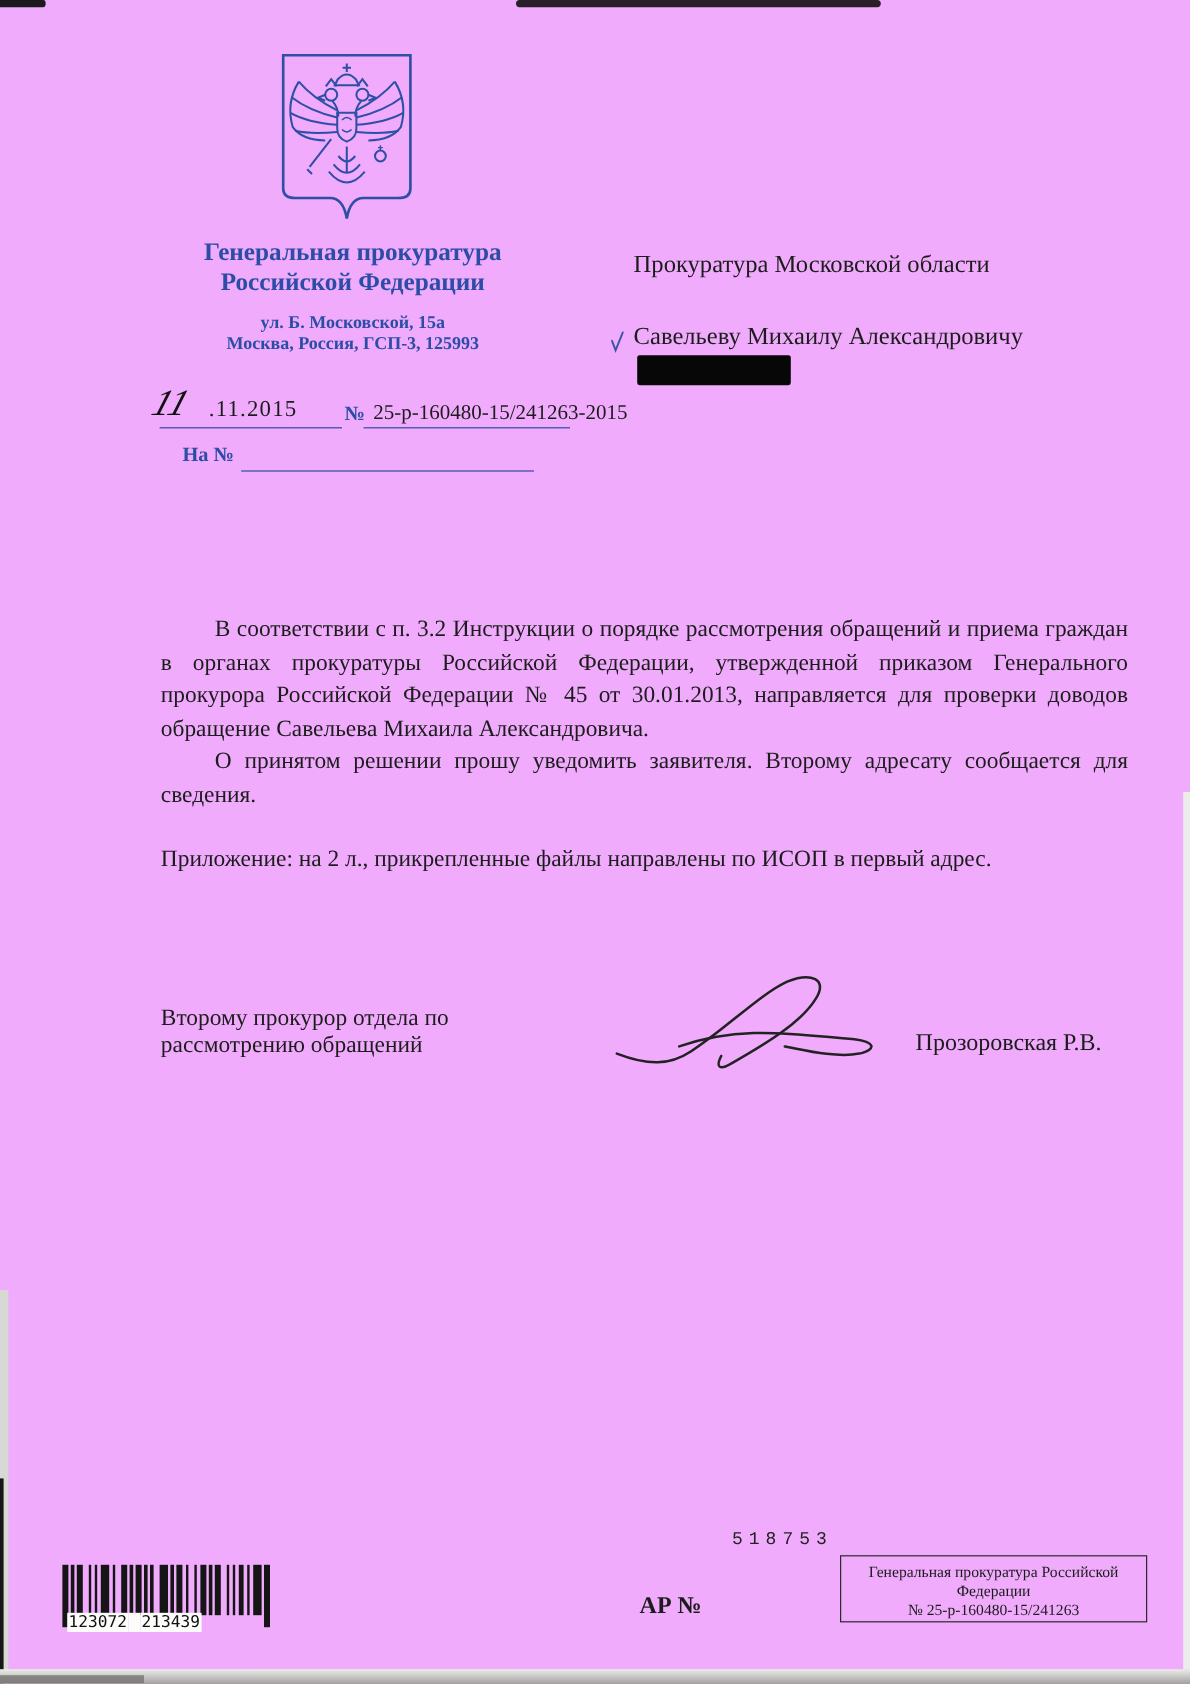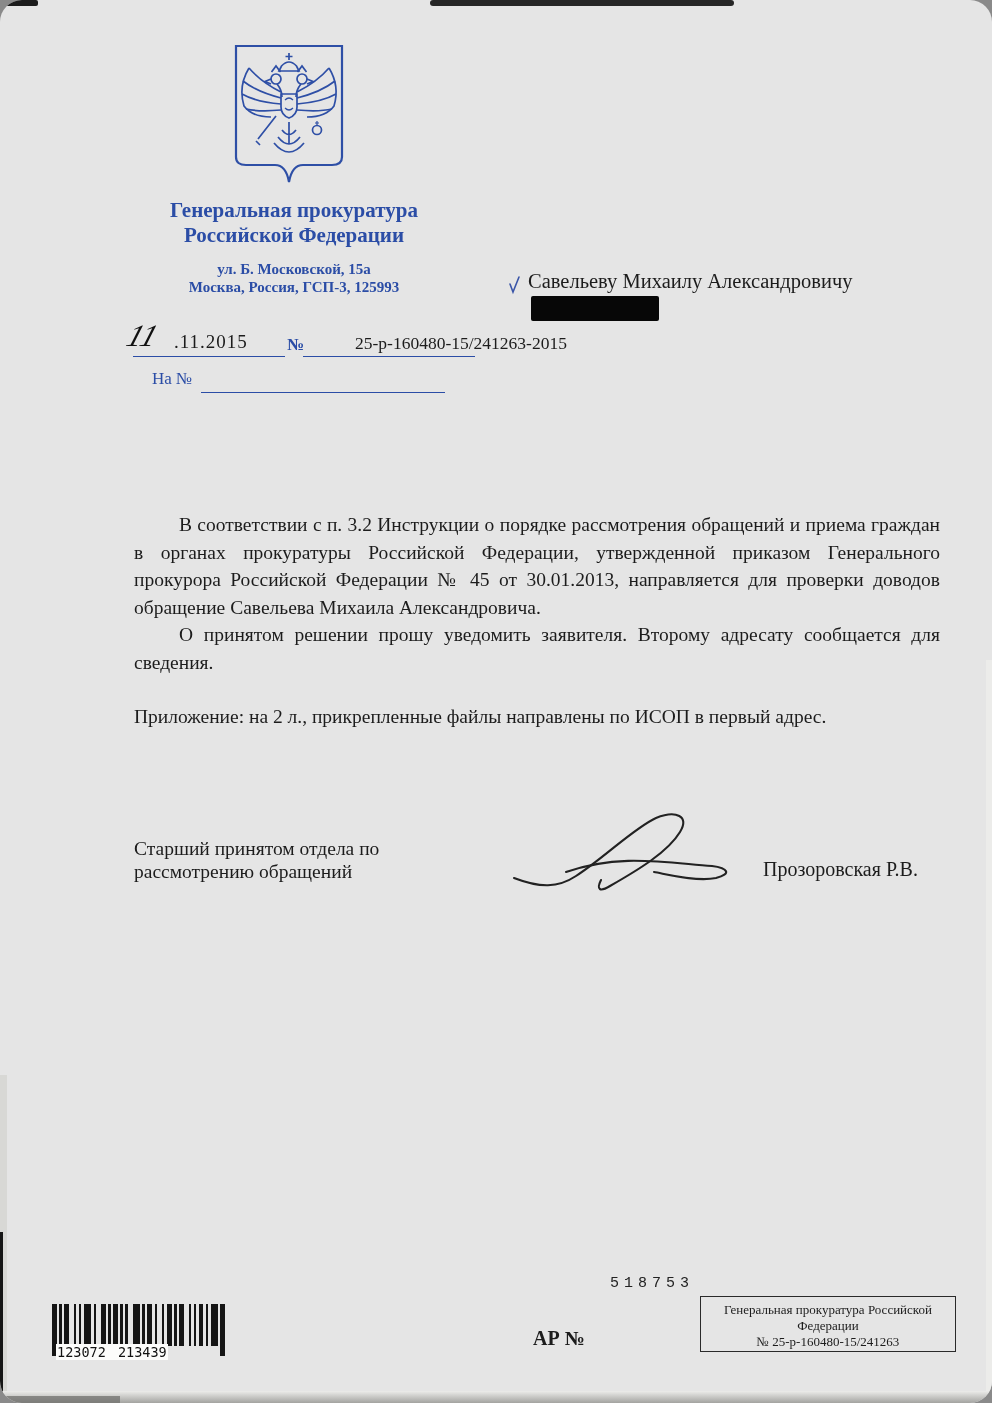--- a/index.html
+++ b/index.html
@@ -1,19 +1,19 @@
 <!DOCTYPE html>
 <html><head>
 <meta charset="utf-8">
 <style>
   html,body{margin:0;padding:0;background:#8a8a8a;}
   #page{
     position:relative;width:992px;height:1403px;margin:0 auto;
-    background:#e5e5e5;overflow:hidden;
-    font-family:"Liberation Serif","DejaVu Serif",serif;color:#1c1c1c;border-radius:22px;
+    background:#f0abfc;overflow:hidden;
+    font-family:"Liberation Serif","DejaVu Serif",serif;color:#1c1c1c;
   }
   .abs{position:absolute;}
   .blue{color:#2b4da6;}
 
   
   #emblem{left:228px;top:42px;width:122px;height:146px;}
   #org-name{left:118px;top:198px;width:352px;text-align:center;
     font-weight:bold;font-size:21px;line-height:25px;}
   #org-address{left:118px;top:260px;width:352px;text-align:center;
     font-weight:bold;font-size:15px;line-height:18px;}
@@ -24,22 +24,22 @@
   #pen-check{left:506px;top:274px;width:16px;height:22px;}
   #redaction{left:531px;top:296px;width:128px;height:25px;background:#070707;border-radius:2px;}
 
   
   #date-hand{left:128px;top:318px;font-size:31px;font-style:italic;
     transform:skewX(-18deg);color:#111;}
   #date-printed{left:174px;top:331px;font-size:19px;letter-spacing:1px;}
   #ref-underline-1{left:133px;top:356px;width:152px;border-bottom:1.6px solid #2b4da6;}
   #num-sign{left:287px;top:335px;font-size:17px;font-weight:bold;}
   #ref-underline-2{left:303px;top:356px;width:172px;border-bottom:1.6px solid #2b4da6;}
-  #out-number{left:311px;top:333px;font-size:17.5px;margin-left:44px;}
-  #na-no{left:152px;top:369px;font-size:17px;font-weight:normal;}
+  #out-number{left:311px;top:333px;font-size:17.5px;}
+  #na-no{left:152px;top:369px;font-size:17px;font-weight:bold;}
   #ref-underline-3{left:201px;top:392px;width:244px;border-bottom:1.6px solid #2b4da6;}
 
   
   #body-text{left:134px;top:511px;width:806px;font-size:19.5px;line-height:27.5px;
     text-align:justify;}
   #body-text p{margin:0;text-indent:45px;}
   #body-text p.no-indent{text-indent:0;}
   #body-text p.gap{margin-top:27px;}
 
   
@@ -112,20 +112,21 @@
 
   <div id="org-name" class="abs blue">
     <div>Генеральная прокуратура</div>
     <div>Российской Федерации</div>
   </div>
   <div id="org-address" class="abs blue">
     <div>ул. Б. Московской, 15а</div>
     <div>Москва, Россия, ГСП-3, 125993</div>
   </div>
 
+  <div id="recipient-org" class="abs">Прокуратура Московской области</div>
   <svg id="pen-check" class="abs" viewBox="0 0 16 22" fill="none" stroke="#3a55a8" stroke-width="1.6" stroke-linecap="round">
     <path d="M4,10 l3,8 l6,-15"></path>
   </svg>
   <div id="recipient-name" class="abs">Савельеву Михаилу Александровичу</div>
   <div id="redaction" class="abs"></div>
 
   <div id="date-hand" class="abs">11</div>
   <div id="date-printed" class="abs">.11.2015</div>
   <div id="ref-underline-1" class="abs"></div>
   <div id="num-sign" class="abs blue">№</div>
@@ -134,21 +135,21 @@
   <div id="na-no" class="abs blue">На №</div>
   <div id="ref-underline-3" class="abs"></div>
 
   <div id="body-text" class="abs">
     <p>В соответствии с п. 3.2 Инструкции о порядке рассмотрения обращений и приема граждан в органах прокуратуры Российской Федерации, утвержденной приказом Генерального прокурора Российской Федерации № 45 от 30.01.2013, направляется для проверки доводов обращение Савельева Михаила Александровича.</p>
     <p>О принятом решении прошу уведомить заявителя. Второму адресату сообщается для сведения.</p>
     <p class="no-indent gap">Приложение: на 2 л., прикрепленные файлы направлены по ИСОП в первый адрес.</p>
   </div>
 
   <div id="signer-title" class="abs">
-    <div>Старший принятом отдела по</div>
+    <div>Второму прокурор отдела по</div>
     <div>рассмотрению обращений</div>
   </div>
   <svg id="signature-svg" class="abs" viewBox="0 0 268 100" fill="none" stroke="#222" stroke-width="2.1" stroke-linecap="round">
     <path d="M14,70 C40,80 58,80 76,68 C104,50 134,20 156,10 C176,2 190,8 180,24 C168,44 138,62 110,78 C100,84 96,82 101,72"></path>
     <path d="M66,64 C118,46 160,54 212,58 C228,60 232,66 216,70 C196,74 166,66 154,64"></path>
   </svg>
   <div id="signer-name" class="abs">Прозоровская Р.В.</div>
 
   <div id="barcode" class="abs">
     <div id="bars">

